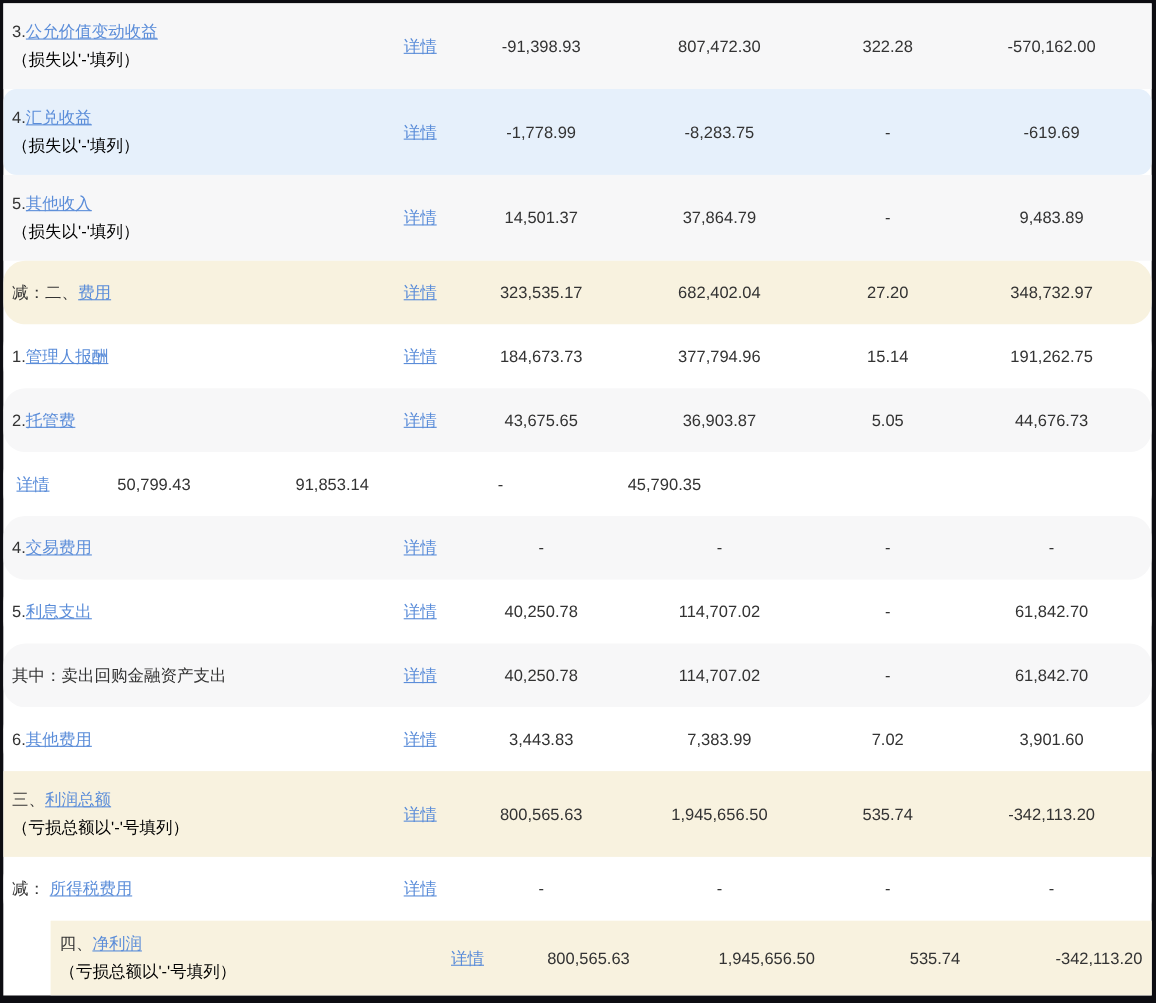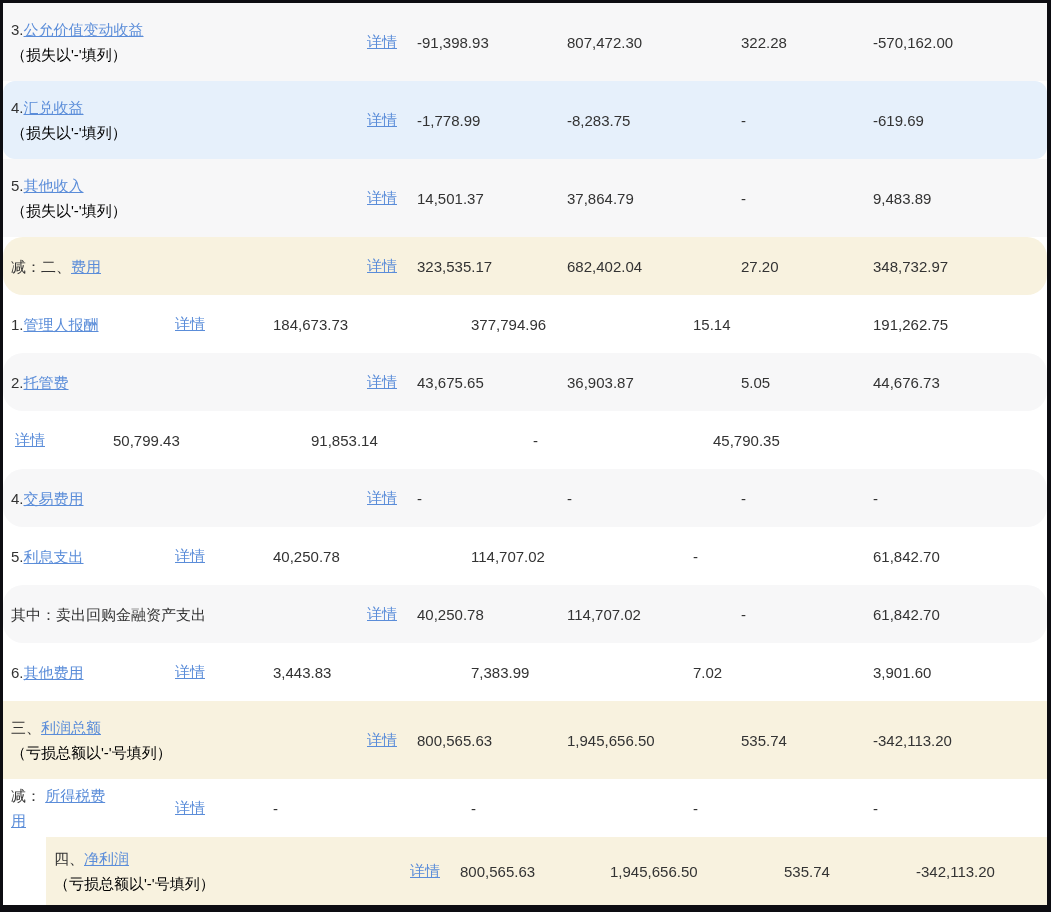--- a/index.html
+++ b/index.html
@@ -11,25 +11,25 @@
     font-family:"Liberation Sans","DejaVu Sans",sans-serif;
     font-size:15px;color:#333;
   }
   .row{display:flex;align-items:center;width:100%;}
   .row.tall{height:78px;}
   .row.short{height:58px;border-radius:20px;}
   .row.tall-last{height:68px;margin-left:43px;}
   .bg-gray{background:#f7f7f8;}
   .bg-blue{background:#e6f0fb;border-radius:12px;}
   .bg-cream{background:#f8f2df;}
-  .bg-white{background:#ffffff;gap:48px;}
+  .bg-white{background:#ffffff;}
   .cell{box-sizing:border-box;}
   .cell.label{flex:1;padding-left:8px;line-height:25px;}
   .cell.detail{width:62px;padding-left:12px;}
-  .cell.num{text-align:left;white-space:nowrap;}
+  .cell.num{text-align:center;white-space:nowrap;}
   .n1{width:150px;}
   .n2{width:174px;}
   .n3{width:132px;}
   .n4{width:174px;padding-right:8px;}
   a.lnk{color:#5b8dd9;text-decoration:underline;cursor:pointer;}
   .note{color:#000000;}
 </style>
 </head>
 <body>
 

